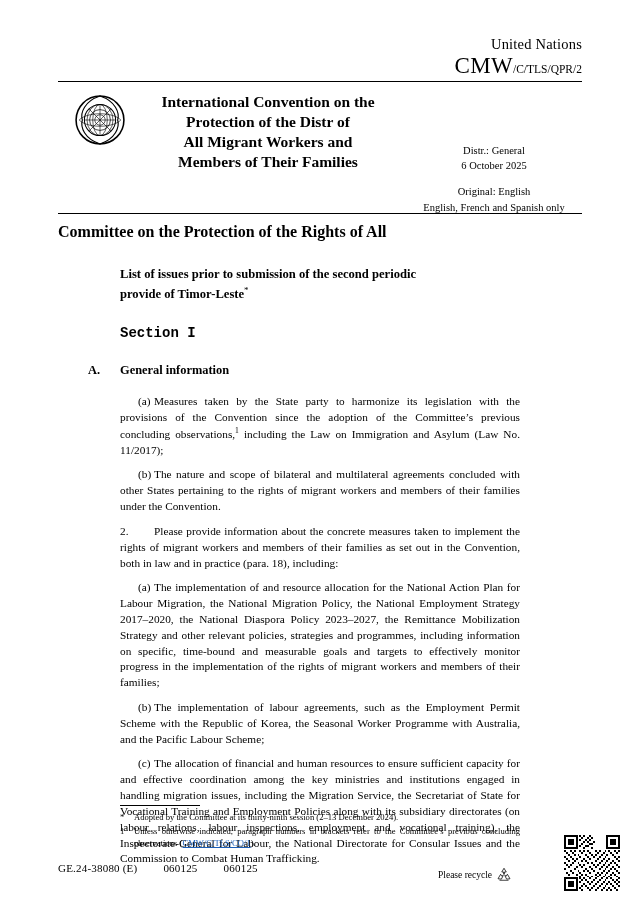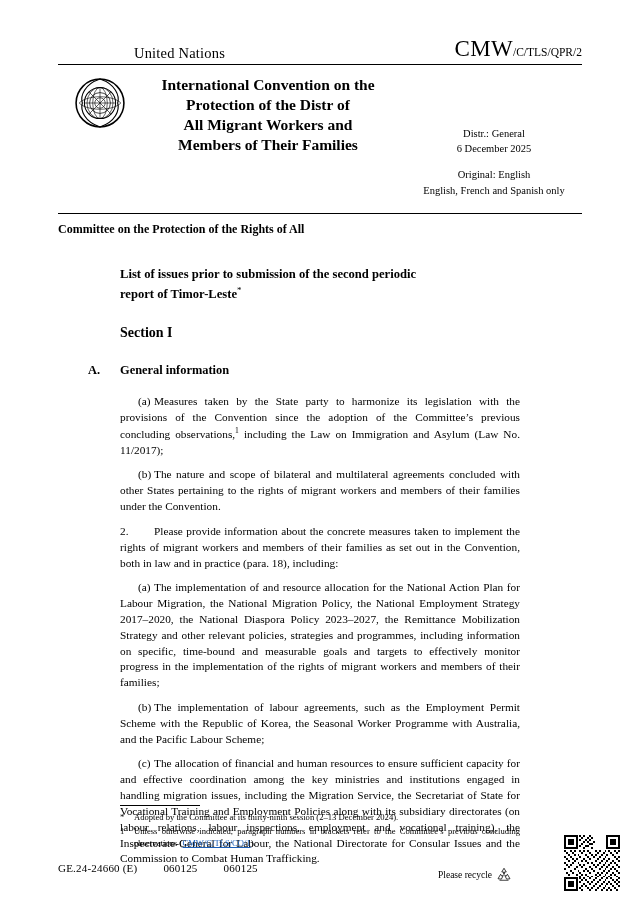--- a/index.html
+++ b/index.html
@@ -29,20 +29,21 @@
     left: 58px;
     top: 36px;
     width: 524px;
   }
   .un-line {
     display: flex;
     align-items: flex-end;
     justify-content: space-between;
     border-bottom: 1.6px solid #000;
     padding-bottom: 2px;
+    flex-direction: column;
   }
   .un-name {
     font-family: "Liberation Serif", serif;
     font-size: 14.5px;
     letter-spacing: 0.2px;
     padding-left: 76px;
   }
   .symbol {
     font-family: "Liberation Serif", serif;
     white-space: nowrap;
@@ -98,21 +99,21 @@
     border-top: 1.6px solid #000;
   }
 
   
   .committee {
     position: absolute;
     left: 58px;
     top: 221px;
     width: 524px;
     font-weight: bold;
-    font-size: 12px;
+    font-size: 16px;
     line-height: 1.40;
   }
 
   
   .body {
     position: absolute;
     left: 120px;
     top: 266px;
     width: 400px;
   }
@@ -124,20 +125,21 @@
   }
   .sup-star {
     font-size: 9px;
     vertical-align: super;
     font-weight: normal;
   }
   .section-h {
     font-weight: bold;
     font-size: 14px;
     margin-bottom: 22px;
+    font-family: Liberation Mono, monospace;
   }
   .sub-h {
     font-weight: bold;
     font-size: 12.4px;
     margin-bottom: 16px;
     position: relative;
   }
   .sub-h .lead {
     position: absolute;
     left: -32px;
@@ -251,40 +253,40 @@
       </div>
       <div class="doc-title">
         <div>International Convention on the</div>
         <div>Protection of the Distr of</div>
         <div>All Migrant Workers and</div>
         <div>Members of Their Families</div>
       </div>
       <div class="distr-cell">
         <div class="grp">
           <div>Distr.: General</div>
-          <div>6 December 2025</div>
+          <div>6 October 2025</div>
         </div>
         <div class="grp">
           <div>Original: English</div>
           <div>English, French and Spanish only</div>
         </div>
       </div>
     </div>
   </div>
 
   <div class="thick-rule"></div>
 
   <div class="committee">
     <div>Committee on the Protection of the Rights of All</div>
   </div>
 
   <div class="body">
     <div class="list-title">
       <span>List of issues prior to submission of the second periodic</span><br>
-      <span>report of Timor-Leste</span><span class="sup-star">*</span>
+      <span>provide of Timor-Leste</span><span class="sup-star">*</span>
     </div>
 
     <div class="section-h">Section I</div>
 
     <div class="sub-h">
       <span class="lead">A.</span>
       <span>General information</span>
     </div>
 
 
@@ -319,21 +321,21 @@
       <div class="fn-mark">*</div>
       <div class="fn-text">Adopted by the Committee at its thirty-ninth session (2–13 December 2024).</div>
     </div>
     <div class="fn-row">
       <div class="fn-mark">1</div>
       <div class="fn-text"><span>Unless otherwise indicated, paragraph numbers in brackets refer to the Committee’s previous concluding observations (</span><a class="fn-link" href="#">CMW/C/TLS/CO/1</a><span>).</span></div>
     </div>
   </div>
 
   <div class="footer-code">
-    <span>GE.24-24660  (E)</span><span class="sp"></span><span>060125</span><span class="sp"></span><span>060125</span>
+    <span>GE.24-38080  (E)</span><span class="sp"></span><span>060125</span><span class="sp"></span><span>060125</span>
   </div>
 
   <div class="recycle">
     <span>Please recycle</span>
     <svg width="18" height="18" viewBox="0 0 24 24">
       <path d="M12 3 L15 8 L12.5 8 L12.5 11 L11.5 11 L11.5 8 L9 8 Z" fill="none" stroke="#000" stroke-width="1"></path>
       <path d="M4 17 L7.5 11 L9 13.5 L11 12.5 L8.5 17.5 Z" fill="none" stroke="#000" stroke-width="1"></path>
       <path d="M20 17 L16.5 11 L15 13.5 L13 12.5 L15.5 17.5 Z" fill="none" stroke="#000" stroke-width="1"></path>
       <path d="M6 19 H18" stroke="#000" stroke-width="1" fill="none"></path>
     </svg>

